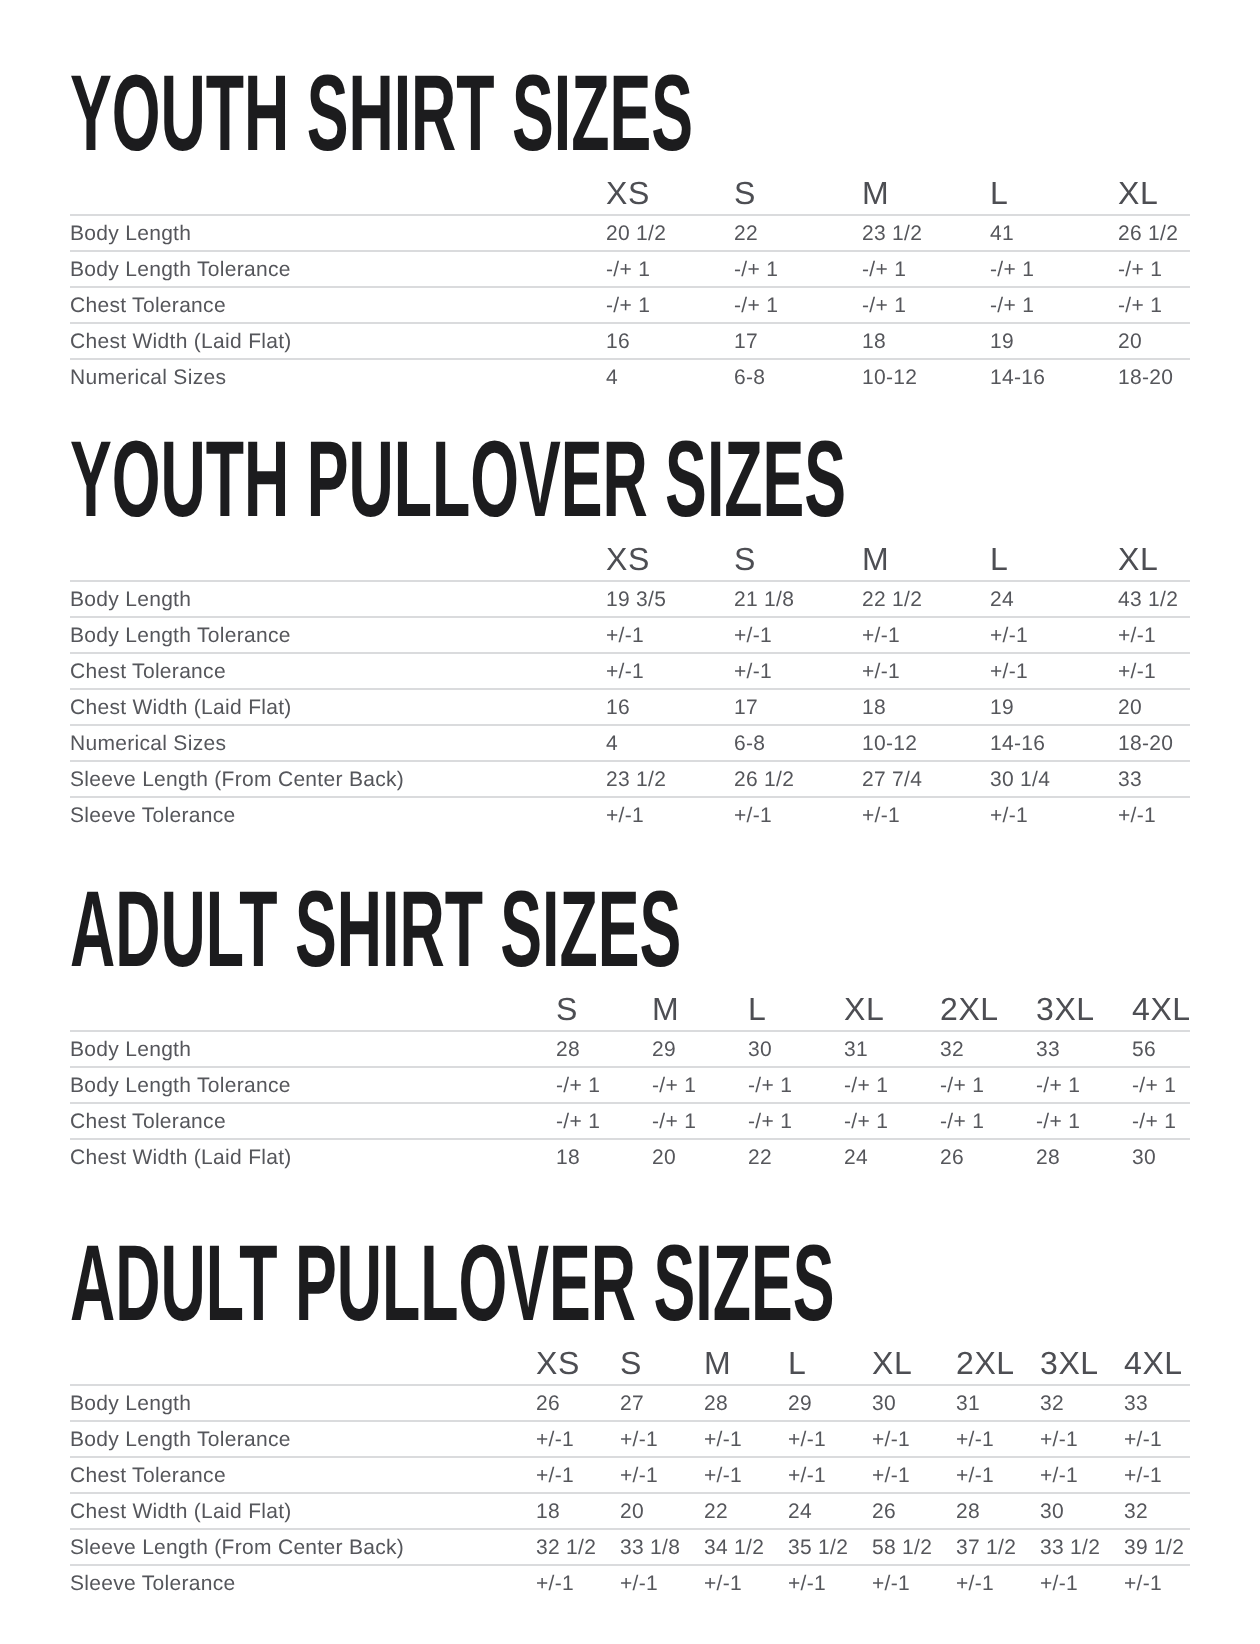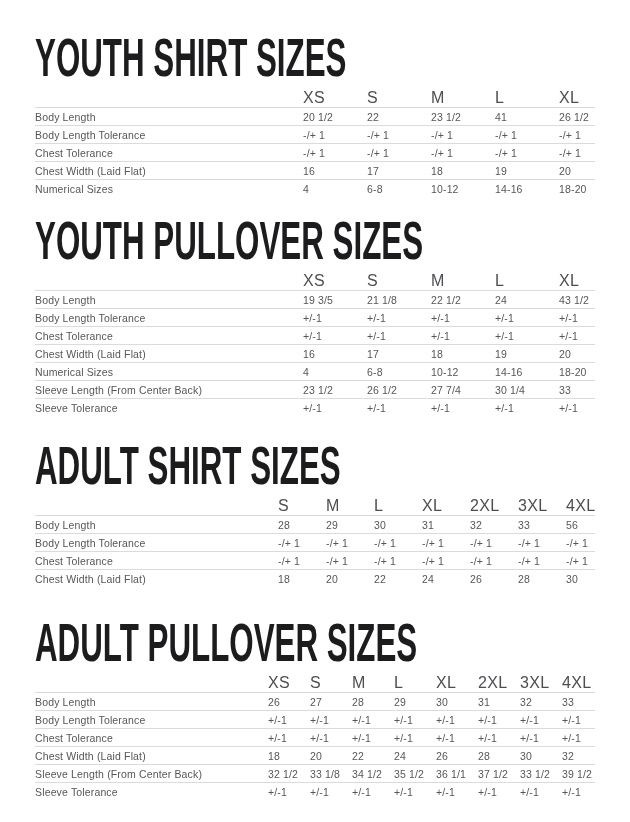--- a/index.html
+++ b/index.html
@@ -363,21 +363,21 @@
             <td>28</td>
             <td>30</td>
             <td>32</td>
           </tr>
           <tr>
             <td>Sleeve Length (From Center Back)</td>
             <td>32 1/2</td>
             <td>33 1/8</td>
             <td>34 1/2</td>
             <td>35 1/2</td>
-            <td>36 1/1</td>
+            <td>58 1/2</td>
             <td>37 1/2</td>
             <td>33 1/2</td>
             <td>39 1/2</td>
           </tr>
           <tr>
             <td>Sleeve Tolerance</td>
             <td>+/-1</td>
             <td>+/-1</td>
             <td>+/-1</td>
             <td>+/-1</td>

